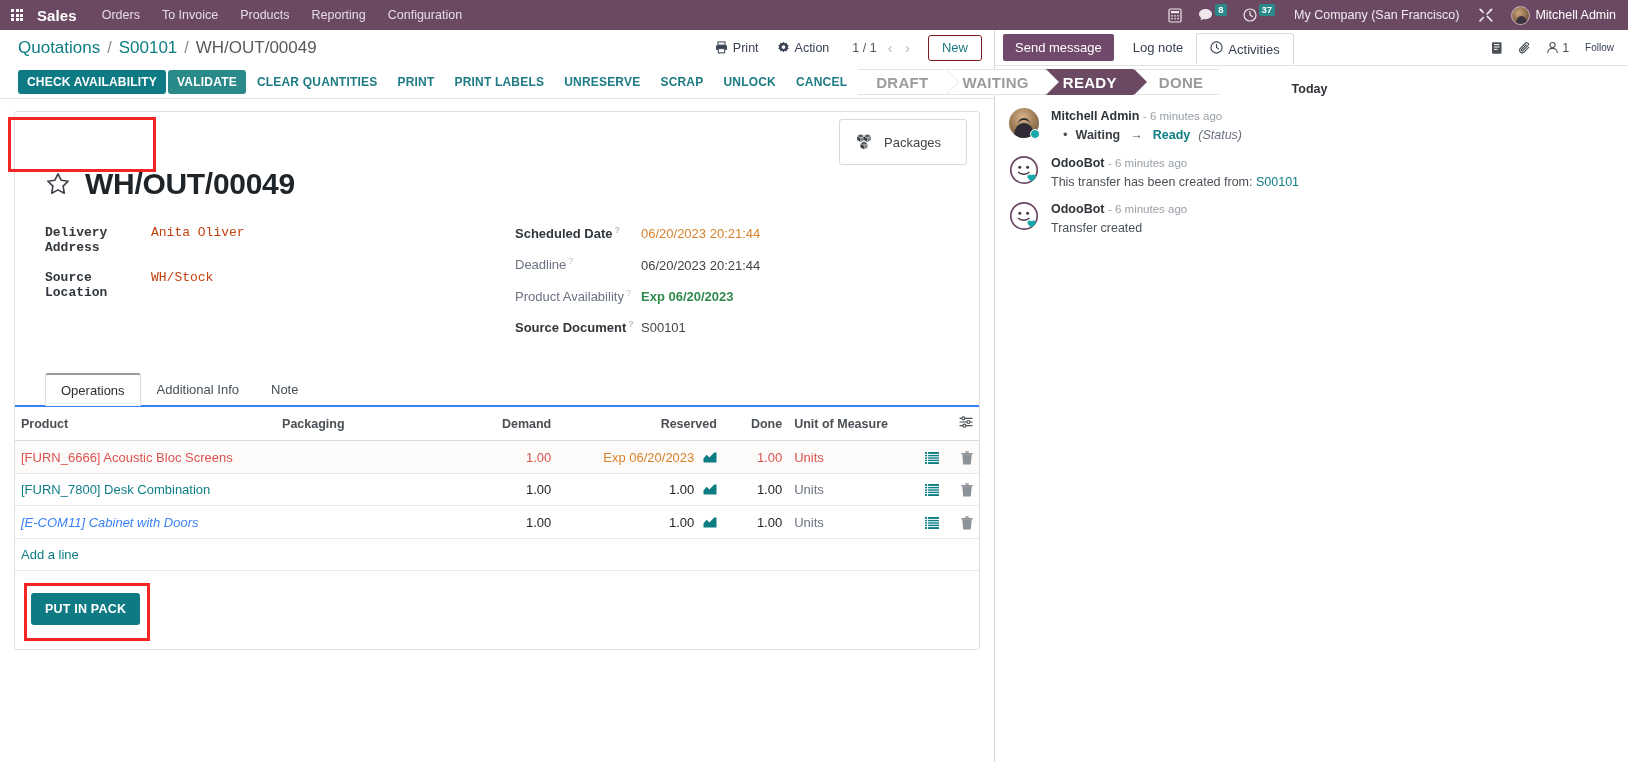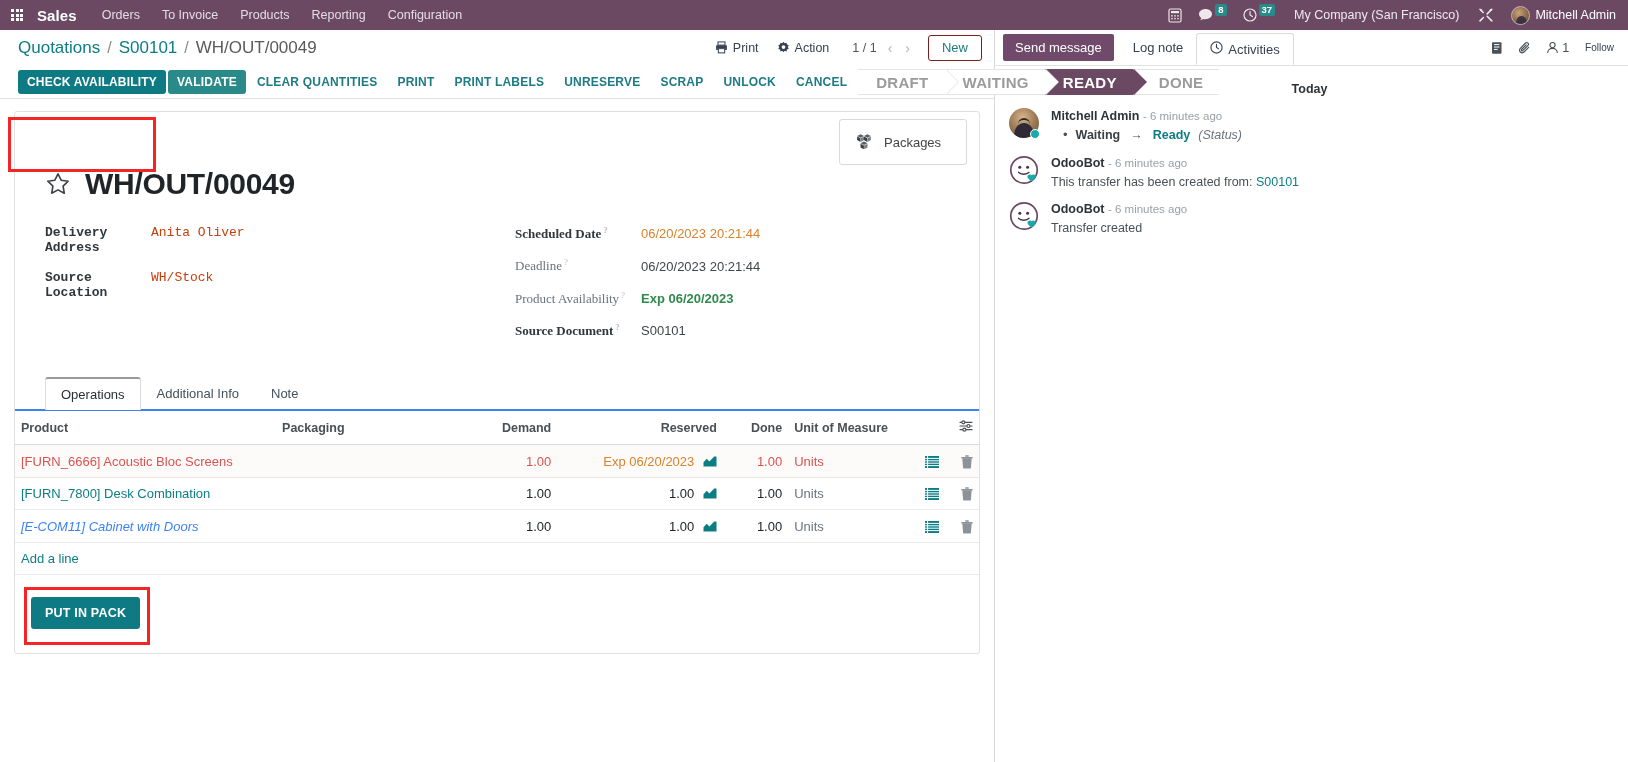--- a/index.html
+++ b/index.html
@@ -140,21 +140,21 @@
   .form-head { padding: 2px 30px 0 30px; }
   .title-row { display: flex; align-items: center; gap: 14px; }
   .star-icon { width: 26px; height: 26px; cursor: pointer; }
   .rec-title { font-size: 30px; font-weight: 700; color: #1f2428; letter-spacing: -.3px; }
 
   .form-cols { display: flex; padding: 24px 30px 0 30px; }
   .col-l { width: 470px; font-family: Liberation Mono, monospace; }
   .col-r { flex: 1; }
   .f-row { display: flex; align-items: baseline; margin-bottom: 15px; font-size: 13px; }
   .f-label { font-weight: 700; color: #31373d; width: 100px; flex: none; }
-  .f-label.wide { width: 120px; font-family: Liberation Serif, serif; }
+  .f-label.wide { width: 120px; }
   .f-label.muted { font-weight: 400; color: #6b7280; }
   .f-val { color: #c2410c; padding-left: 6px; }
   .f-val.orange { color: #d9822b; }
   .f-val.green { color: #2f8a4c; font-weight: 700; }
   .f-val.dark { color: #3f4549; }
   .qmark { color: #b9bcc0; font-size: 9px; vertical-align: super; margin-left: 2px; }
 
   
   .notebook { margin-top: 22px; }
   .nb-tabs { display: flex; padding-left: 30px; border-bottom: 2px solid #3b82f6; }

